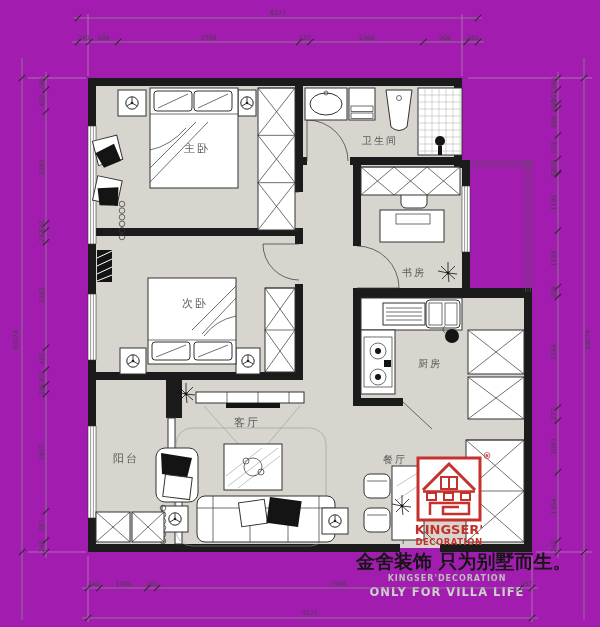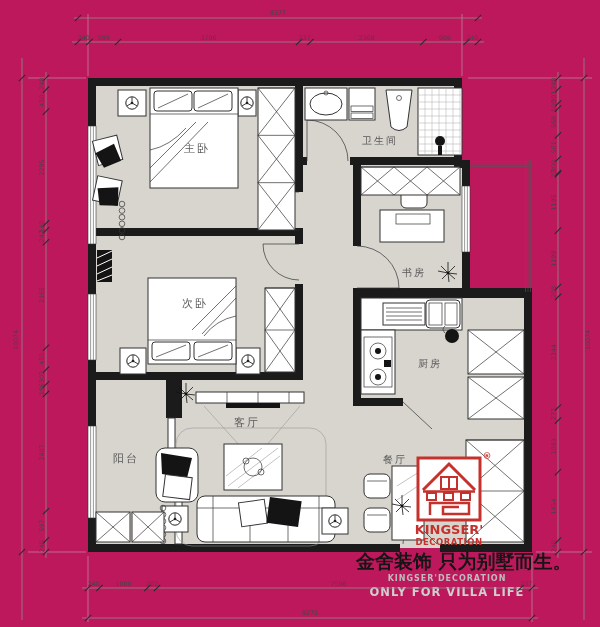--- a/index.html
+++ b/index.html
@@ -1,16 +1,16 @@
 <!DOCTYPE html>
 <html><head>
 <meta charset="utf-8">
 <style>
   html,body{margin:0;padding:0;background:#fff;}
-  #stage{position:relative;width:600px;height:627px;background:#be185d;overflow:hidden;
+  #stage{position:relative;width:600px;height:627px;background:#a21caf;overflow:hidden;
          font-family:"DejaVu Sans",sans-serif;}
   svg text{user-select:none;}
   .wall{fill:#1b1b1b;stroke:none;}
   .floor{fill:#d8d5ce;stroke:none;}
   .furn{fill:#ffffff;stroke:#333;stroke-width:1;}
   .thin{stroke:#333;stroke-width:.7;fill:none;}
   .lite{stroke:#999;stroke-width:.6;fill:none;}
   .grid{stroke:#aaa;stroke-width:.5;fill:none;}
   .dark{fill:#141414;stroke:none;}
   .win{fill:#fff;stroke:#333;stroke-width:.6;}

